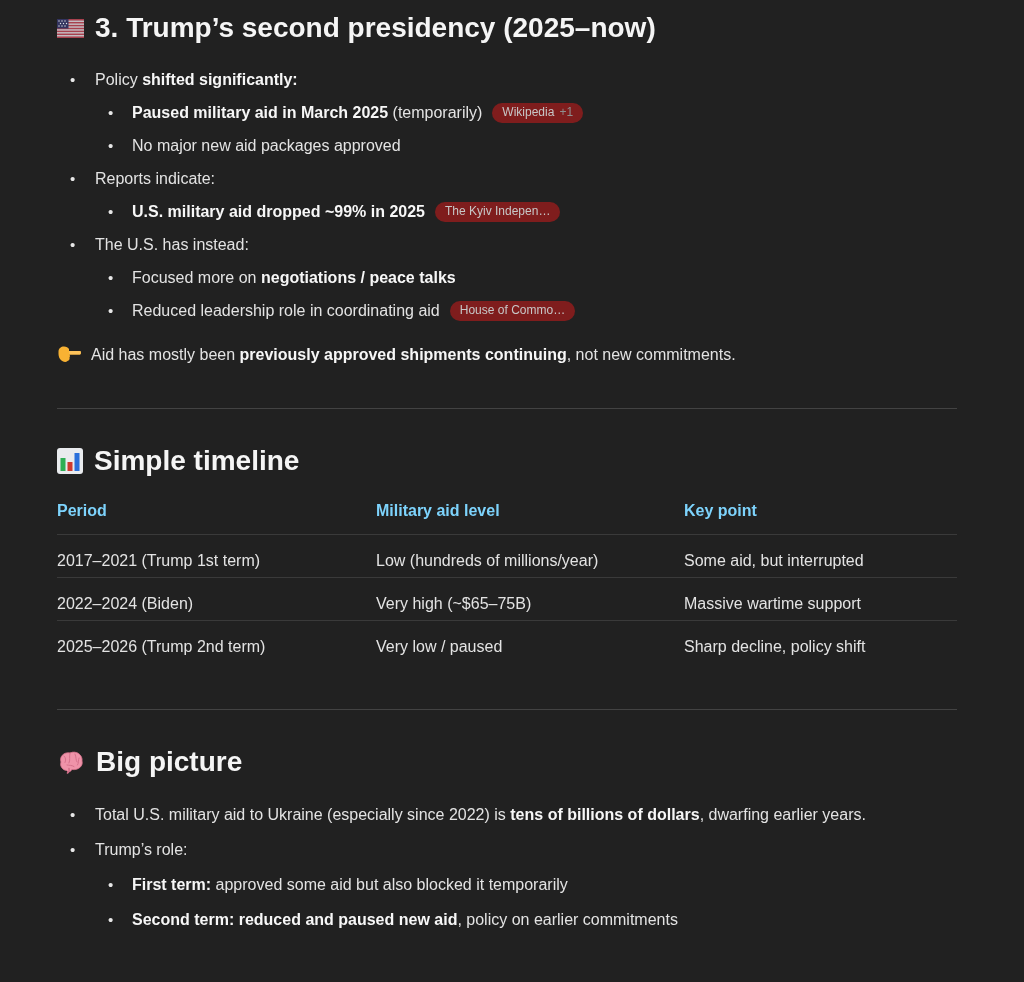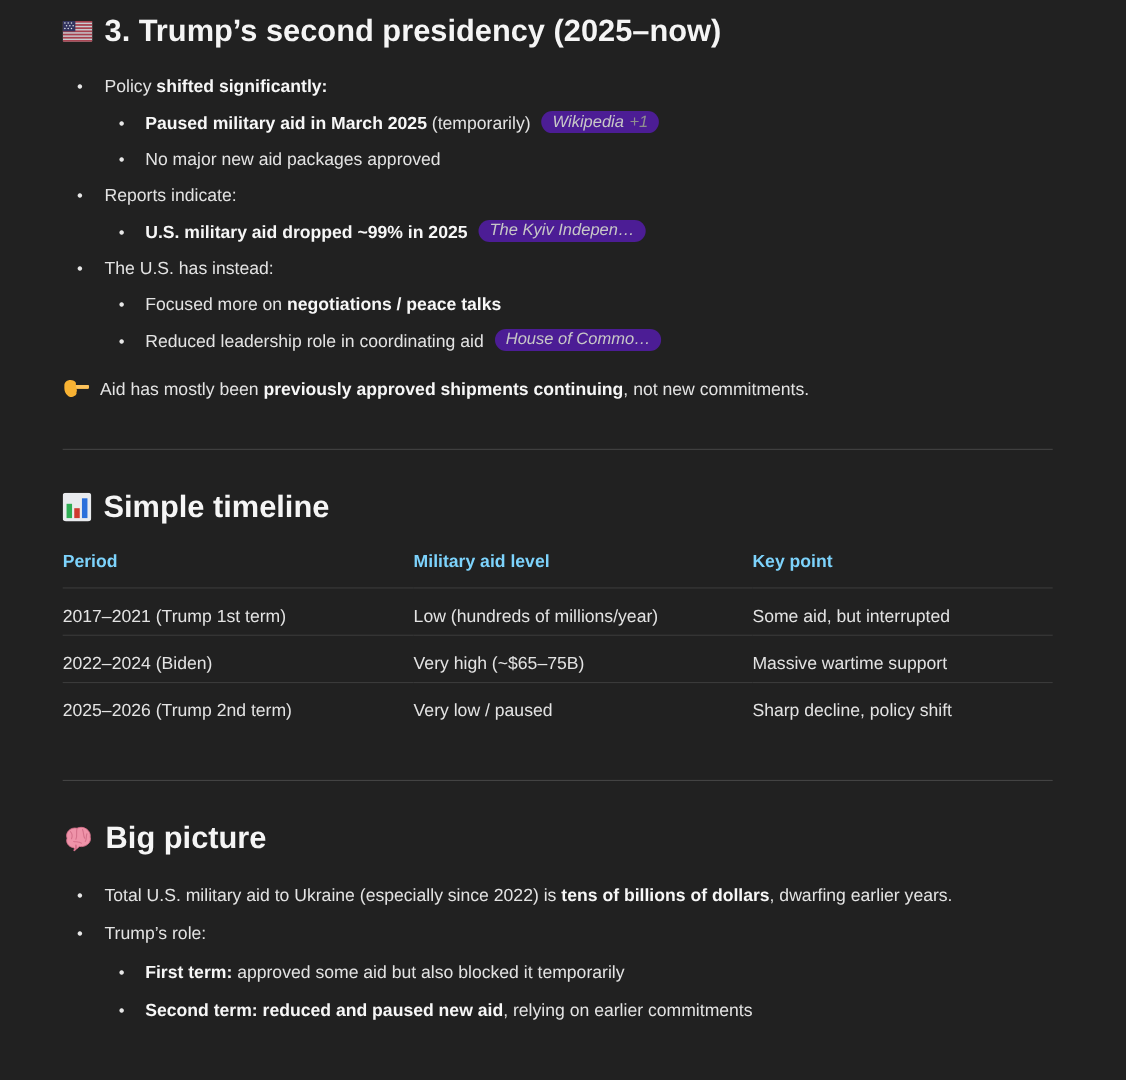--- a/index.html
+++ b/index.html
@@ -45,31 +45,30 @@
     top: 0;
     color: #e7e7e7;
     font-size: 15px;
   }
   .li.lvl2 .marker { left: 51px; }
   .seg { color: #e3e3e3; font-weight: 400; }
   .seg.b { color: #f7f7f7; font-weight: 700; }
   
   .badge {
     display: inline-block;
-    background: #4c1d95;
+    background: #7f1d1d;
     border-radius: 12px;
     padding: 2px 10px 3px 10px;
-    font-size: 15px;
+    font-size: 12px;
     line-height: 15px;
     color: #c7c7c7;
     margin-left: 10px;
     vertical-align: 2px;
     white-space: nowrap;
     cursor: pointer;
-    font-style: italic;
   }
   .badge .extra { color: #8f8f8f; margin-left: 5px; }
   
   .note {
     margin-top: 15px;
     line-height: 29px;
   }
   .note .n-icon {
     display: inline-block;
     vertical-align: -4px;
@@ -255,17 +254,17 @@
     <div class="li lvl1">
       <span class="marker">•</span>
       <span class="seg">Trump’s role:</span>
     </div>
     <div class="li lvl2">
       <span class="marker">•</span>
       <span class="seg b">First term:</span><span class="seg"> approved some aid but also blocked it temporarily</span>
     </div>
     <div class="li lvl2">
       <span class="marker">•</span>
-      <span class="seg b">Second term: reduced and paused new aid</span><span class="seg">, relying on earlier commitments</span>
+      <span class="seg b">Second term: reduced and paused new aid</span><span class="seg">, policy on earlier commitments</span>
     </div>
   </div>
 
 </div>
 
 </body></html>

